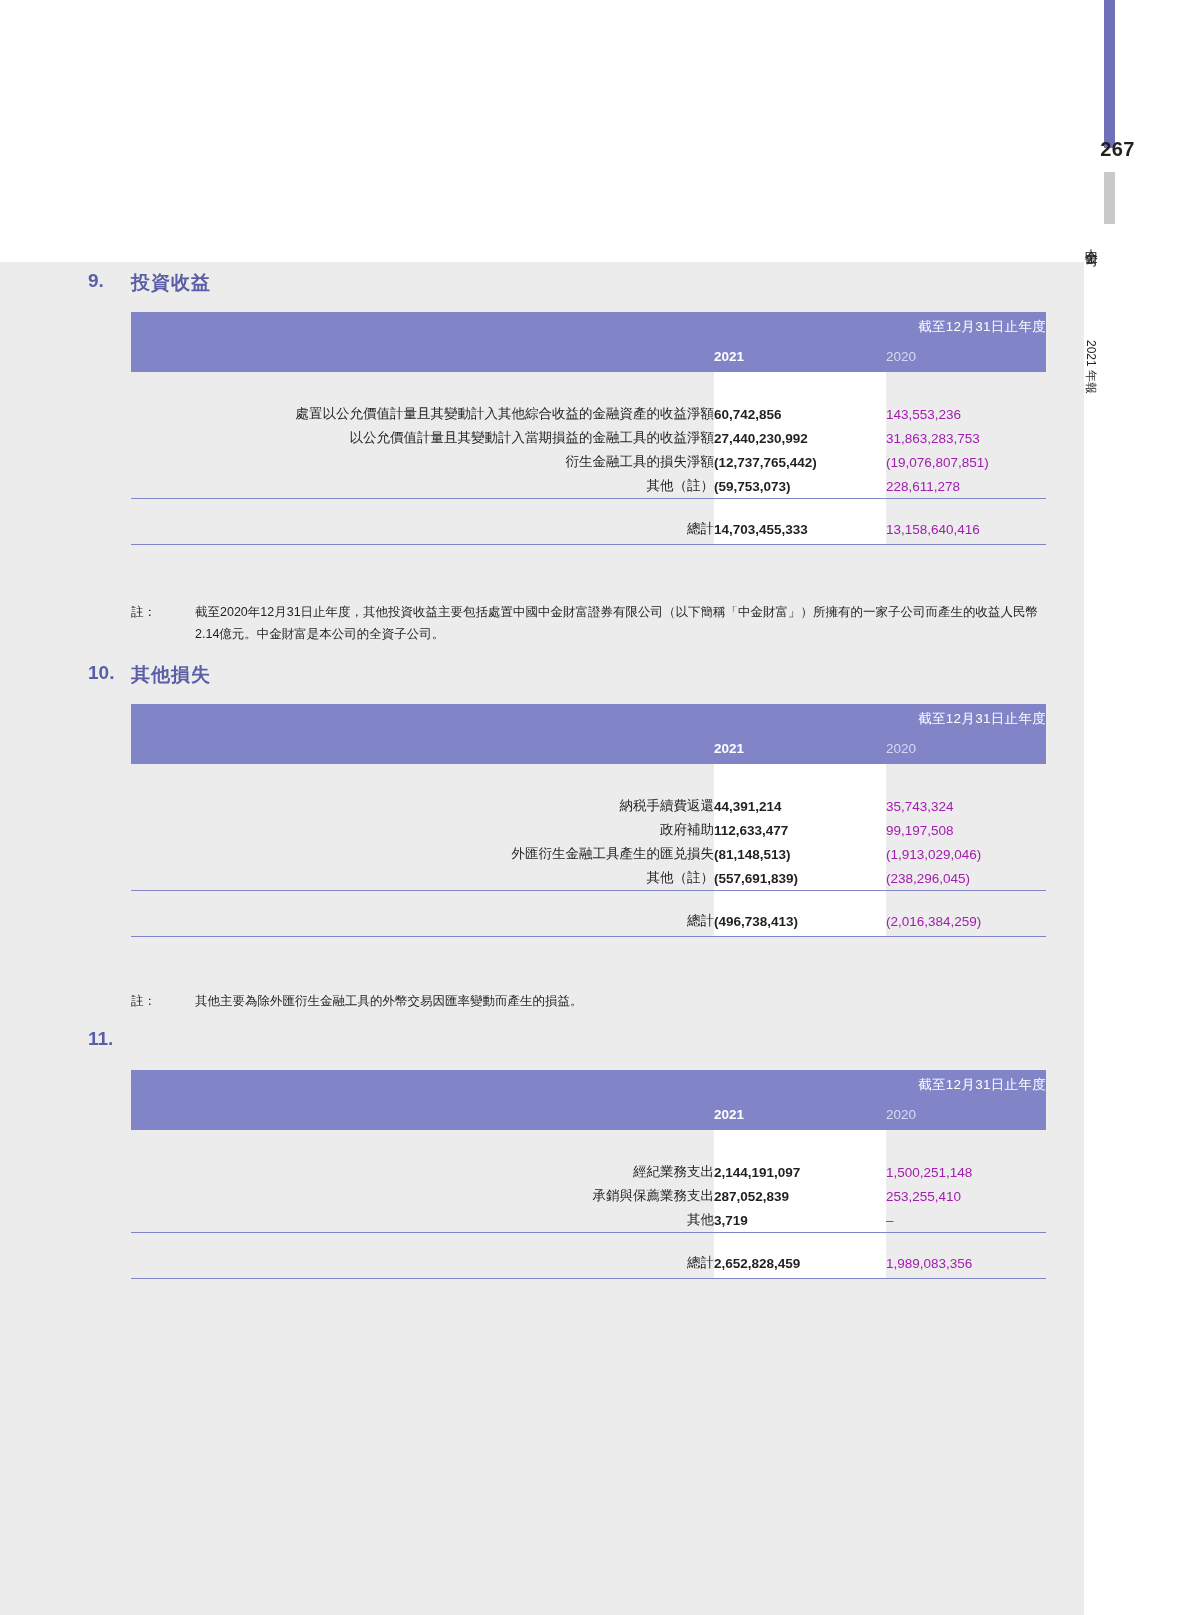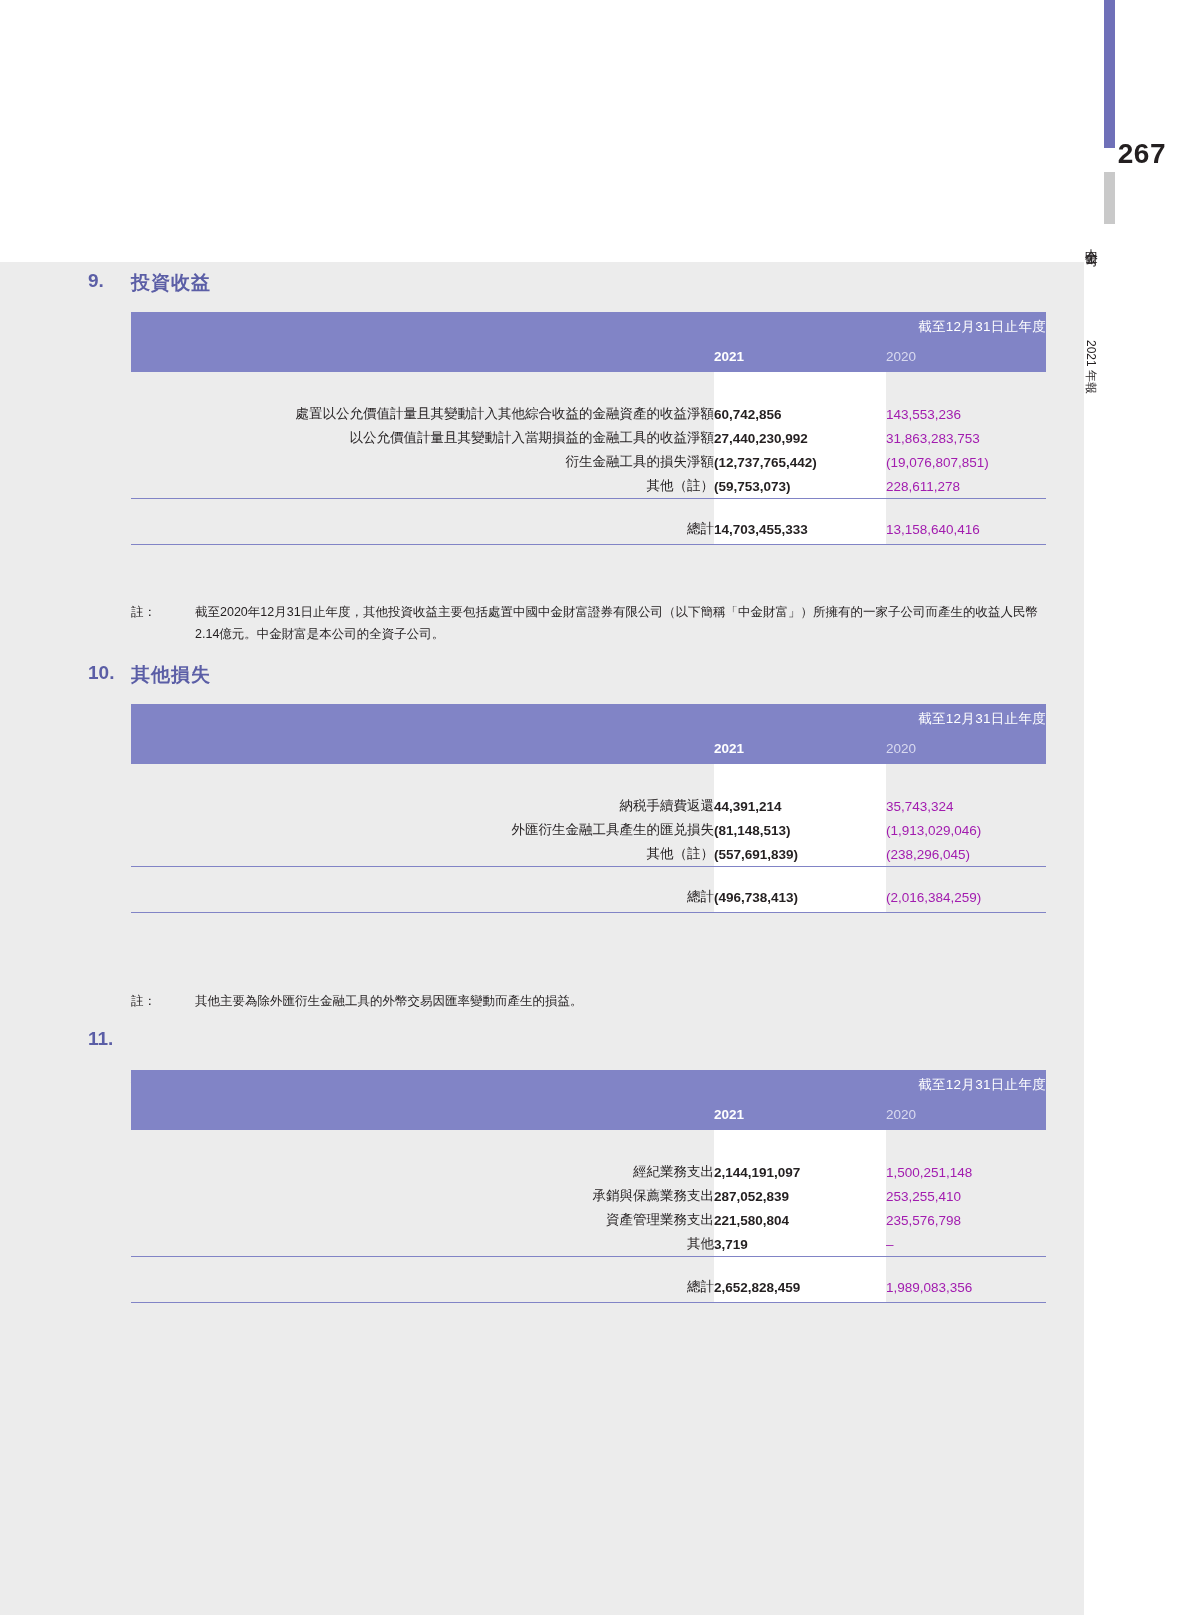--- a/index.html
+++ b/index.html
@@ -38,25 +38,25 @@
   .side-bar-purple {
     position: absolute;
     left: 1104px;
     top: 0;
     width: 11px;
     height: 148px;
     background: #6f70b8;
   }
   .side-page-num {
     position: absolute;
-    left: 1094px;
+    left: 1063px;
     top: 138px;
     width: 72px;
     text-align: right;
-    font-size: 28px;
+    font-size: 20px;
     font-weight: bold;
     letter-spacing: 0.5px;
     color: #231f20;
   }
   .side-bar-grey {
     position: absolute;
     left: 1104px;
     top: 172px;
     width: 11px;
     height: 52px;
@@ -300,20 +300,25 @@
       <td></td>
       <td class="col-white"></td>
       <td></td>
     </tr>
     <tr>
       <td class="lbl">納税手續費返還</td>
       <td class="val cur">44,391,214</td>
       <td class="val prev">35,743,324</td>
     </tr>
     <tr>
+      <td class="lbl">政府補助</td>
+      <td class="val cur">112,633,477</td>
+      <td class="val prev">99,197,508</td>
+    </tr>
+    <tr>
       <td class="lbl">外匯衍生金融工具產生的匯兑損失</td>
       <td class="val cur">(81,148,513)</td>
       <td class="val prev">(1,913,029,046)</td>
     </tr>
     <tr>
       <td class="lbl">其他（註）</td>
       <td class="val cur">(557,691,839)</td>
       <td class="val prev">(238,296,045)</td>
     </tr>
     <tr class="rule-row">
@@ -372,25 +377,20 @@
       <td class="lbl">經紀業務支出</td>
       <td class="val cur">2,144,191,097</td>
       <td class="val prev">1,500,251,148</td>
     </tr>
     <tr>
       <td class="lbl">承銷與保薦業務支出</td>
       <td class="val cur">287,052,839</td>
       <td class="val prev">253,255,410</td>
     </tr>
     <tr>
-      <td class="lbl">資產管理業務支出</td>
-      <td class="val cur">221,580,804</td>
-      <td class="val prev">235,576,798</td>
-    </tr>
-    <tr>
       <td class="lbl">其他</td>
       <td class="val cur">3,719</td>
       <td class="val prev">–</td>
     </tr>
     <tr class="rule-row">
       <td class="rule"></td>
       <td class="rule col-white"></td>
       <td class="rule"></td>
     </tr>
     <tr class="gap-row">

